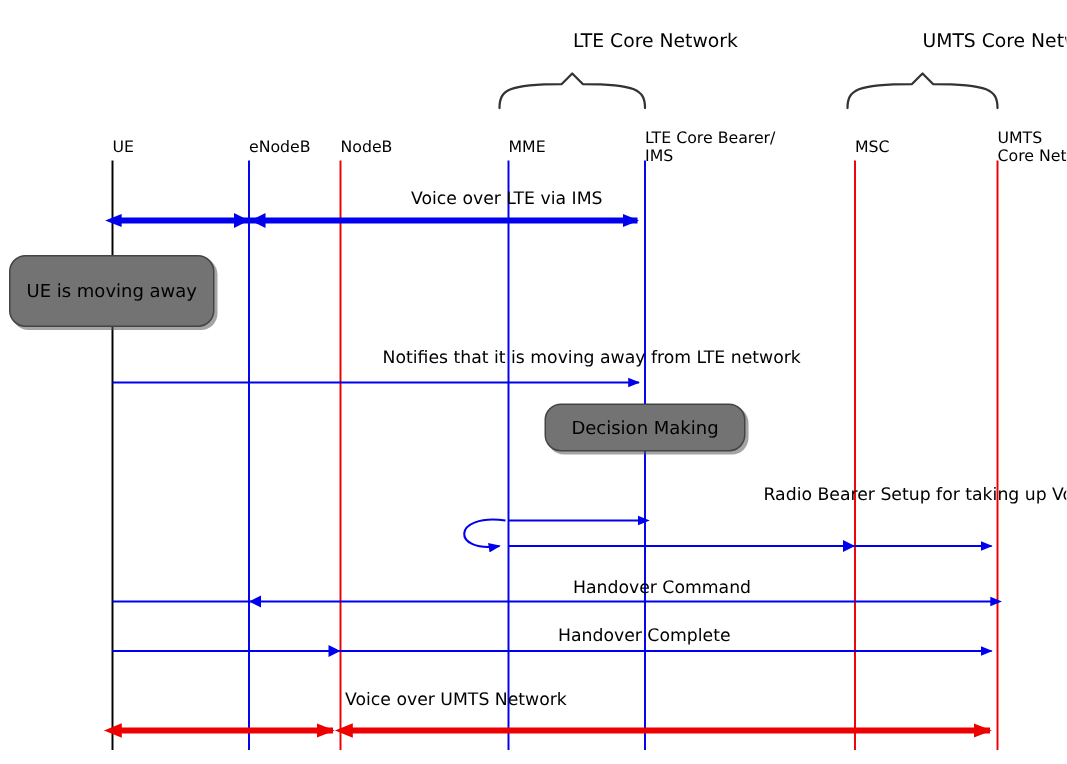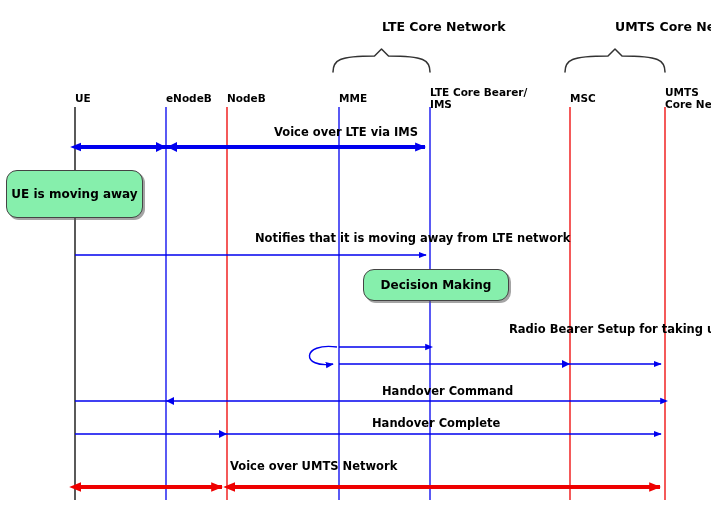--- a/index.html
+++ b/index.html
@@ -7,21 +7,20 @@
     padding: 0;
     background: #ffffff;
   }
   #canvas {
     position: relative;
     width: 711px;
     height: 509px;
     background: #ffffff;
     font-family: "DejaVu Sans", sans-serif;
     overflow: hidden;
-    font-weight: bold;
   }
   svg.layer {
     position: absolute;
     left: 0;
     top: 0;
     width: 711px;
     height: 509px;
   }
   .lbl {
     position: absolute;
@@ -40,21 +39,21 @@
   }
   .msg-label {
     font-size: 11.5px;
     text-align: center;
   }
   .note {
     position: absolute;
     box-sizing: border-box;
     border: 1.4px solid #444444;
     border-radius: 11px;
-    background: #86efac;
+    background: #737373;
     box-shadow: 2px 2px 0px rgba(90,90,90,0.55);
     display: flex;
     align-items: center;
     justify-content: center;
     text-align: center;
     font-size: 12px;
     color: #000000;
     font-family: "DejaVu Sans", sans-serif;
     line-height: 1.25;
   }
@@ -132,19 +131,19 @@
   <div class="lbl msg-label" id="msg-lbl-2" style="left: 509px; top: 323px; width: 0px; transform: translateX(-50%);">Radio Bearer Setup for taking up Voice Call</div>
   <div class="lbl msg-label" id="msg-lbl-4" style="left: 382px; top: 385px; width: 0px; transform: translateX(-50%);">Handover Command</div>
   <div class="lbl msg-label" id="msg-lbl-5" style="left: 372px; top: 417px; width: 0px; transform: translateX(-50%);">Handover Complete</div>
   <div class="lbl msg-label" id="msg-lbl-6" style="left: 230px; top: 460px; width: 0px; transform: translateX(-50%);">Voice over UMTS Network</div>
 
   <div class="note" id="note-0" style="left: 6px; top: 170px; width: 137px; height: 48px;">
     <div>
       <span>UE is moving away</span><br>
     </div>
   </div>
-  <div class="note" id="note-1" style="left: 363px; top: 269px; width: 146px; height: 32px;">
+  <div class="note" id="note-1" style="left: 363px; top: 269px; width: 134px; height: 32px;">
     <div>
       <span>Decision Making</span>
     </div>
   </div>
 
 </div>
 
 </body></html>

